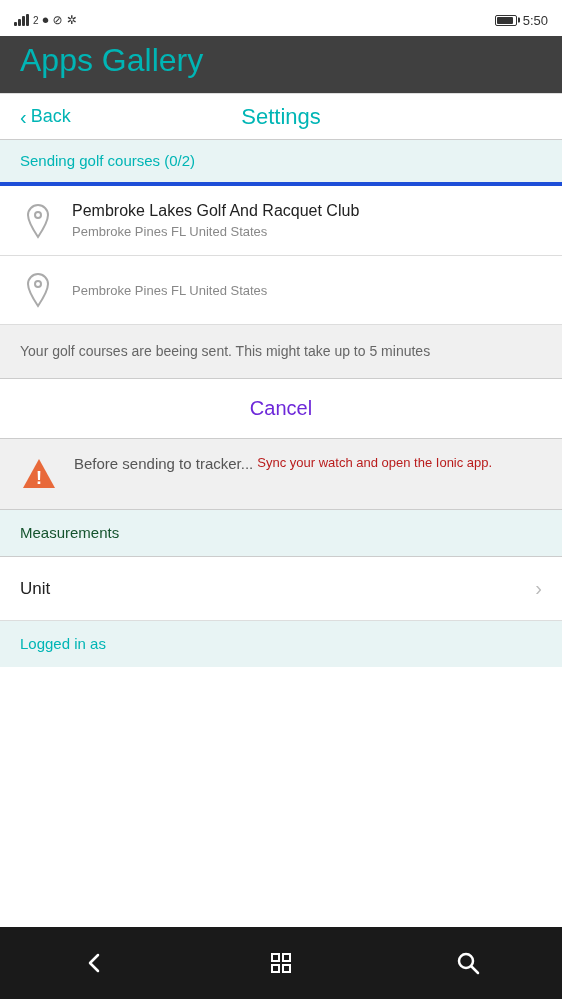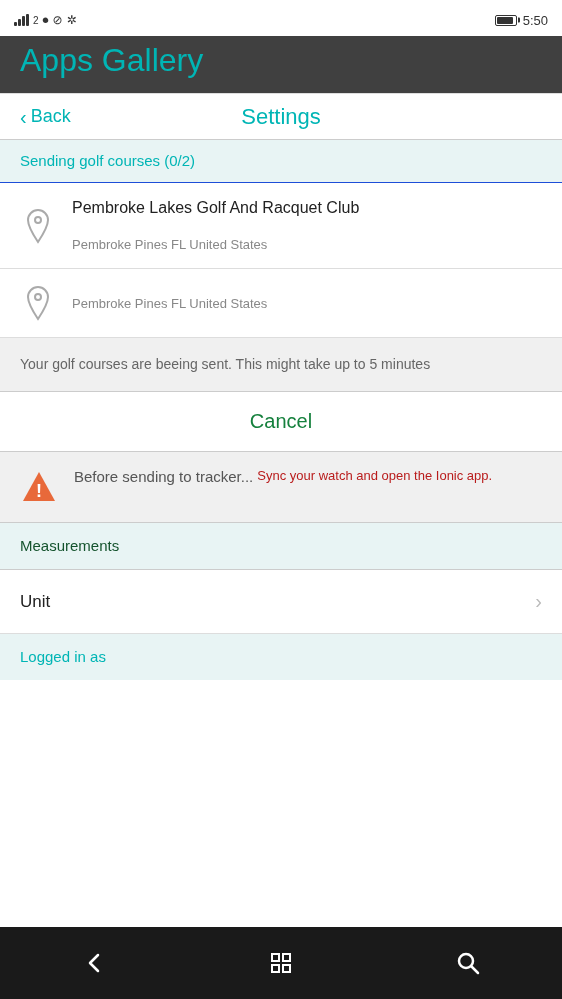--- a/index.html
+++ b/index.html
@@ -116,21 +116,21 @@
 
     .divider-thick {
       height: 1px;
       background: #ccc;
     }
 
     
     .section-header {
       background: #e8f4f4;
       padding: 12px 20px;
-      border-bottom: 1px solid #1d4ed8;
+      border-bottom: 4px solid #1d4ed8;
     }
     .section-header-text {
       color: #00b5b5;
       font-size: 15px;
       font-weight: 500;
     }
 
     
     .course-item {
       display: flex;
@@ -148,21 +148,21 @@
       align-items: center;
       justify-content: center;
     }
     .location-pin svg {
       width: 28px;
       height: 36px;
     }
     .course-info {
       display: flex;
       flex-direction: column;
-      gap: 20px;
+      gap: 4px;
     }
     .course-name {
       font-size: 16px;
       color: #222;
       font-weight: 400;
     }
     .course-location {
       font-size: 13px;
       color: #888;
     }
@@ -180,21 +180,21 @@
     }
 
     
     .cancel-area {
       background: #fff;
       padding: 18px 20px;
       border-bottom: 1px solid #ccc;
       text-align: center;
     }
     .cancel-btn {
-      color: #15803d;
+      color: #6d28d9;
       font-size: 20px;
       cursor: pointer;
       background: none;
       border: none;
       font-weight: 400;
     }
 
     
     .warning-area {
       background: #f0f0f0;

